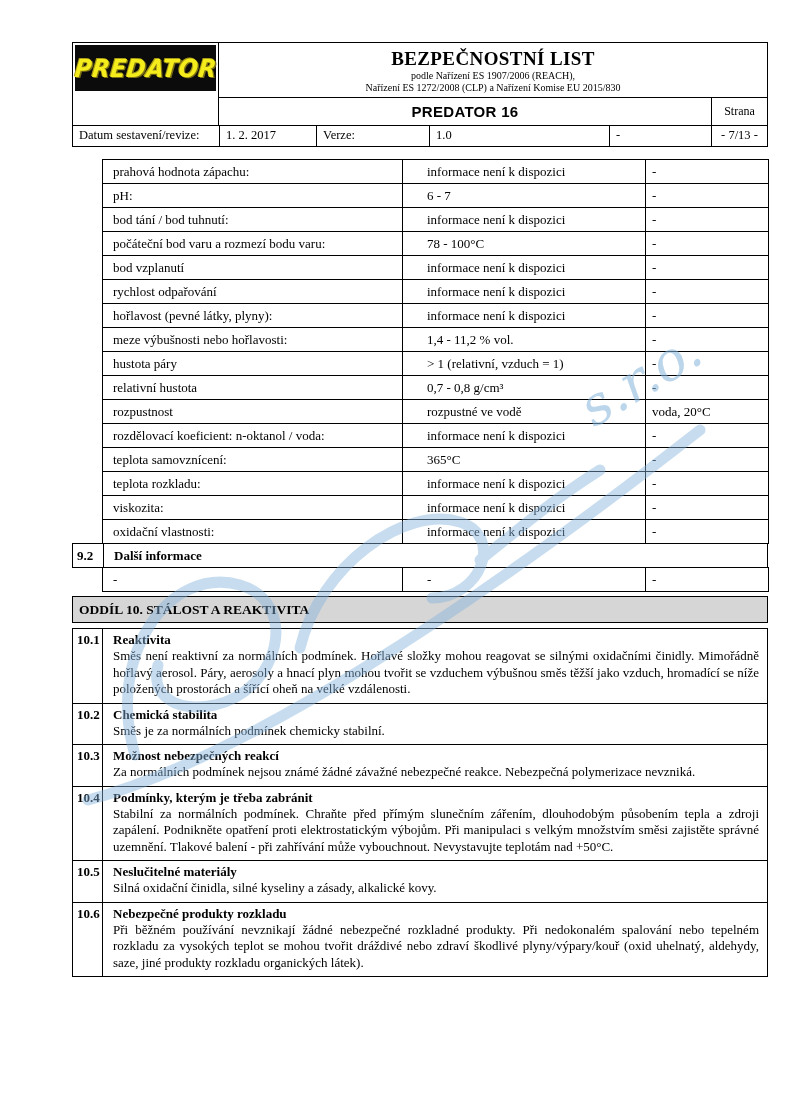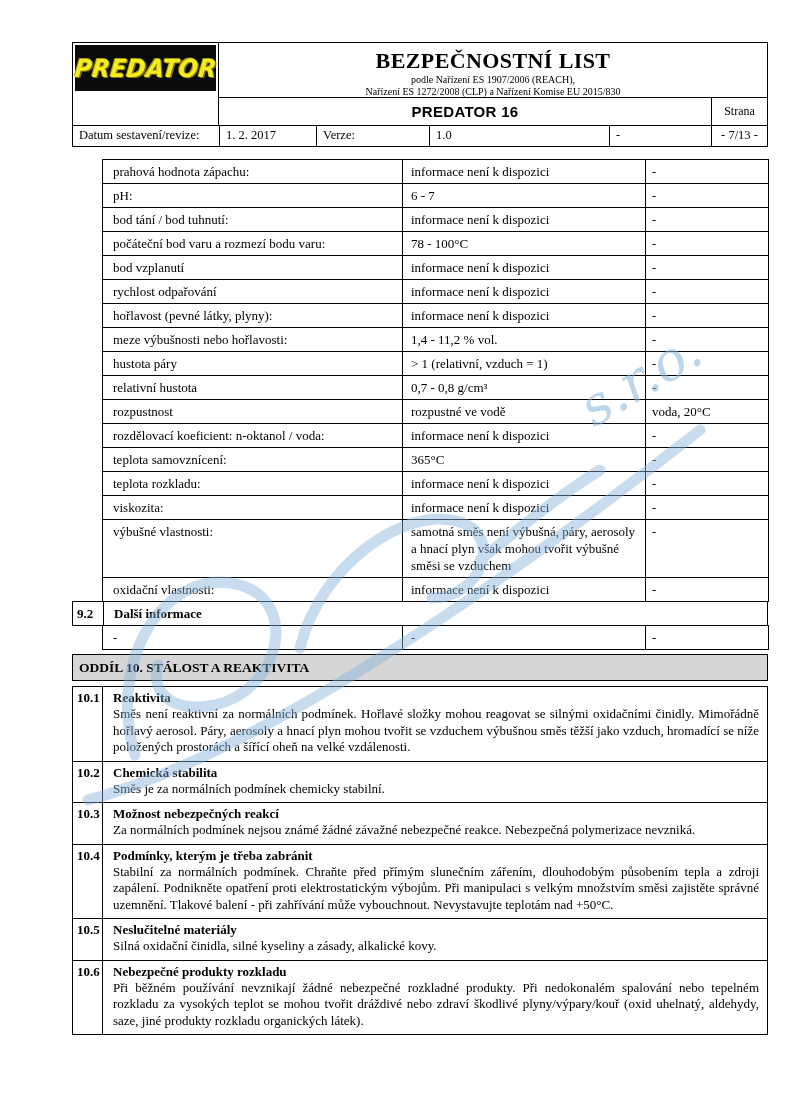--- a/index.html
+++ b/index.html
@@ -30,21 +30,21 @@
   .logo-text {
     font-family:"DejaVu Sans", sans-serif;
     font-weight:bold; font-style:italic;
     font-size:23px; color:#f4ec1b; letter-spacing:0.5px;
     transform:skewX(-6deg) scaleY(1.08);
     text-shadow:1.5px 1.5px 0 #7c6f14, -1px -1px 0 #a99b17;
     white-space:nowrap;
   }
   .header-right { flex:1; display:flex; flex-direction:column; }
   .title-block { height:54px; text-align:center; padding-top:5px; }
-  .doc-title { font-weight:bold; font-size:22px; letter-spacing:0.4px; }
+  .doc-title { font-weight:bold; font-size:19px; letter-spacing:0.4px; }
   .doc-subtitle { font-size:10px; line-height:12px; }
   .product-row { flex:1; display:flex; border-top:1px solid #000; }
   .product-name {
     flex:1; display:flex; align-items:center; justify-content:center;
     font-family:"Liberation Sans", sans-serif; font-weight:bold; font-size:15px;
     letter-spacing:0.3px;
   }
   .strana-cell {
     width:56px; border-left:1px solid #000; font-size:12px;
     display:flex; align-items:center; justify-content:center;
@@ -59,21 +59,21 @@
   .main { margin-top:12px; }
   .props {
     border-collapse:collapse; table-layout:fixed;
     width:666px; margin-left:30px;
     font-size:13px;
   }
   .props td {
     border:1px solid #000; vertical-align:top;
     line-height:17px; padding:3px 6px 3px 10px;
   }
-  .props td.c-value { padding-left:8px; }
+  .props td.c-value { padding-left:24px; }
   .props td.c-note  { padding-left:6px; }
   .dash-table { margin-top:-1px; }
 
   
   .sec-header-row {
     display:flex; border:1px solid #000; margin-top:-1px;
     font-weight:bold; font-size:13px; line-height:17px;
   }
   .sec-header-row .num { width:30px; padding:3px 0 3px 4px; white-space:nowrap; }
   .sec-header-row .title { flex:1; border-left:1px solid #000; padding:3px 8px 3px 10px; }
@@ -236,25 +236,20 @@
     <td class="c-value">informace není k dispozici</td>
     <td class="c-note">-</td>
   </tr>
 
   <tr>
     <td class="c-name">viskozita:</td>
     <td class="c-value">informace není k dispozici</td>
     <td class="c-note">-</td>
   </tr>
 
-  <tr>
-    <td class="c-name">výbušné vlastnosti:</td>
-    <td class="c-value">samotná směs není výbušná, páry, aerosoly a hnací plyn však mohou tvořit výbušné směsi se vzduchem</td>
-    <td class="c-note">-</td>
-  </tr>
 
   <tr>
     <td class="c-name">oxidační vlastnosti:</td>
     <td class="c-value">informace není k dispozici</td>
     <td class="c-note">-</td>
   </tr>
 </tbody>
       </table>
 
       <div class="sec-header-row">

